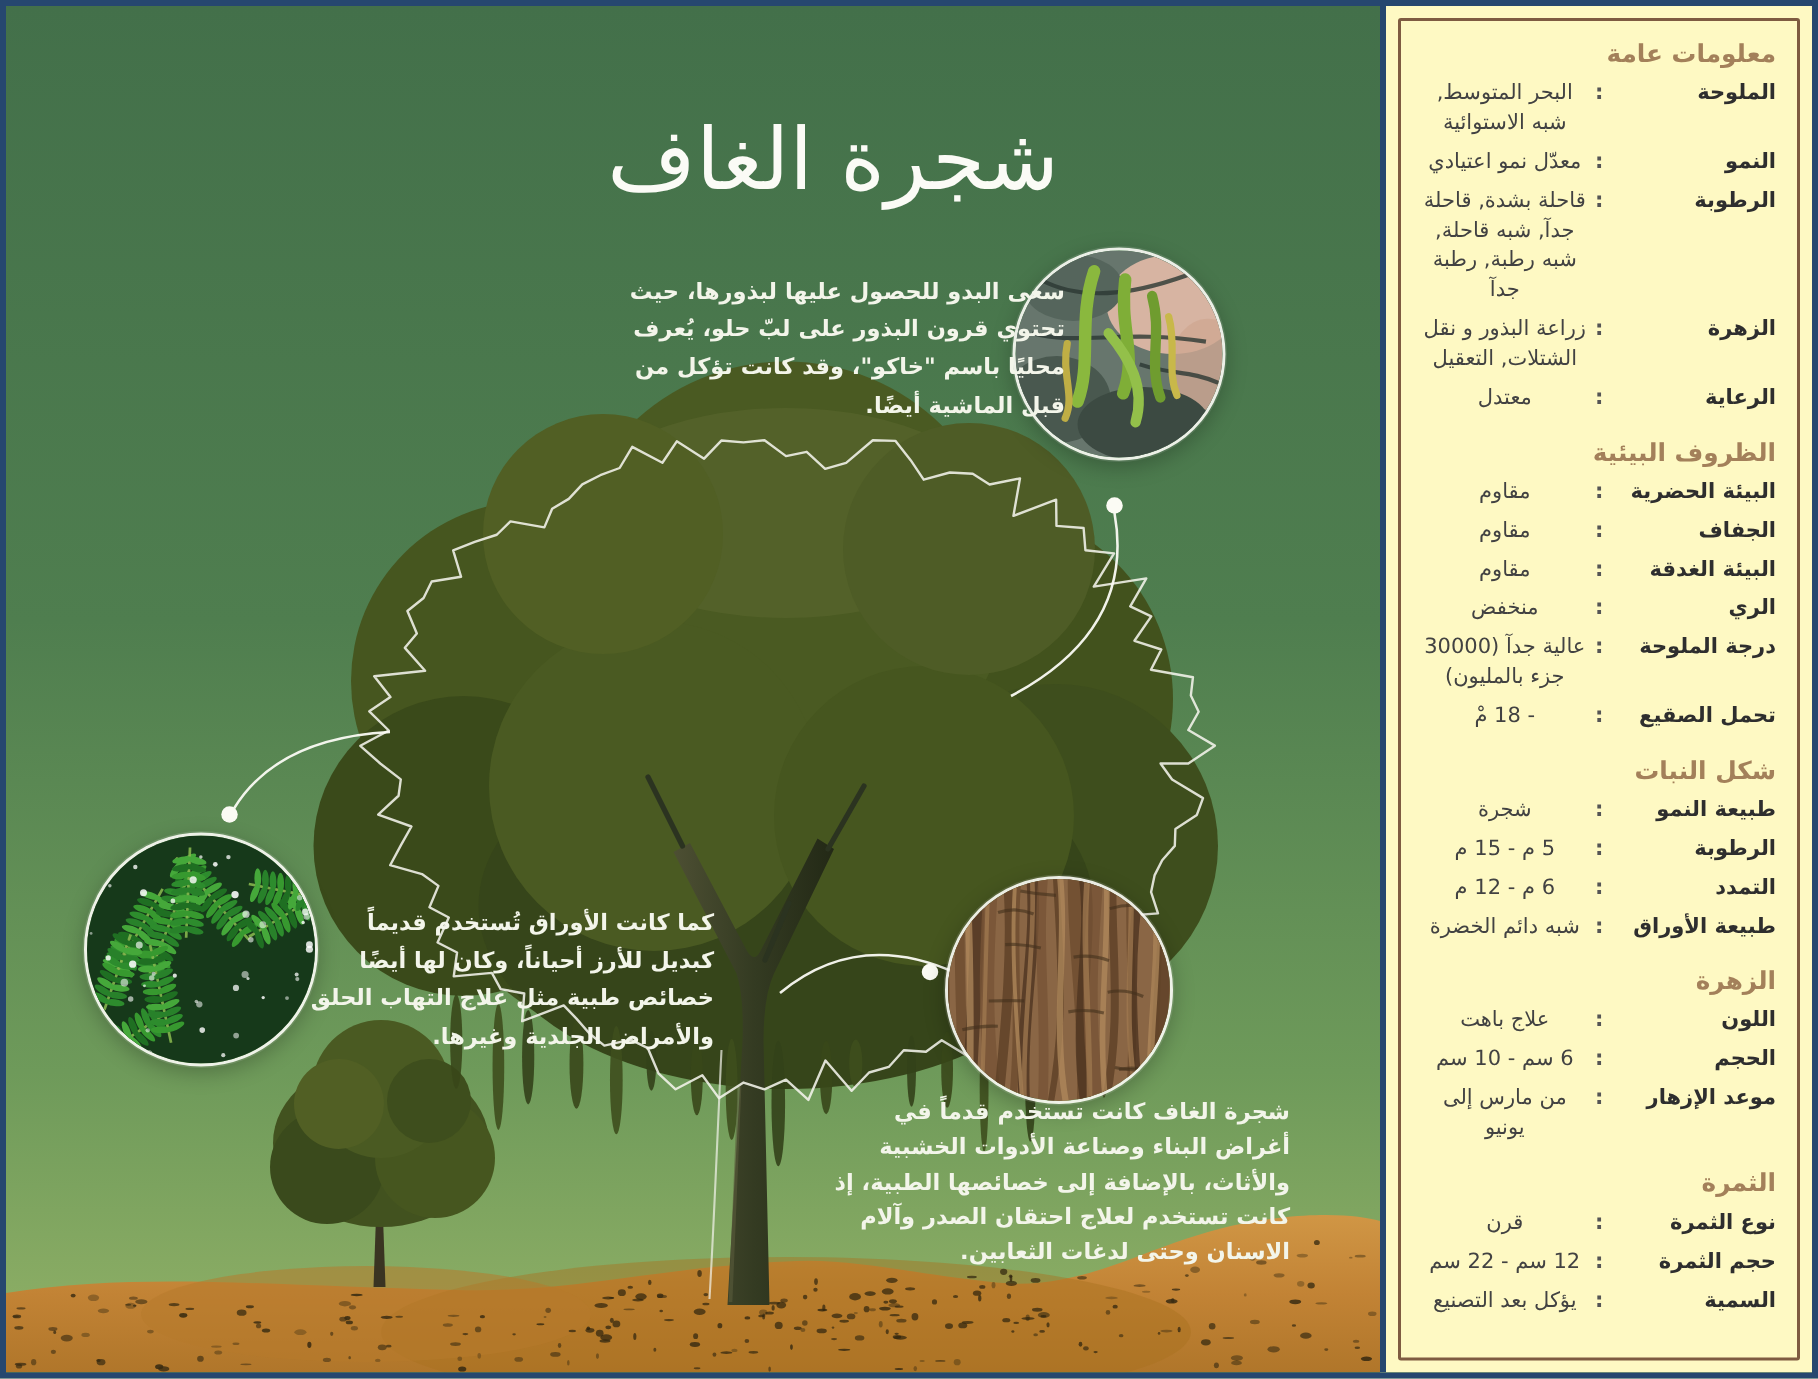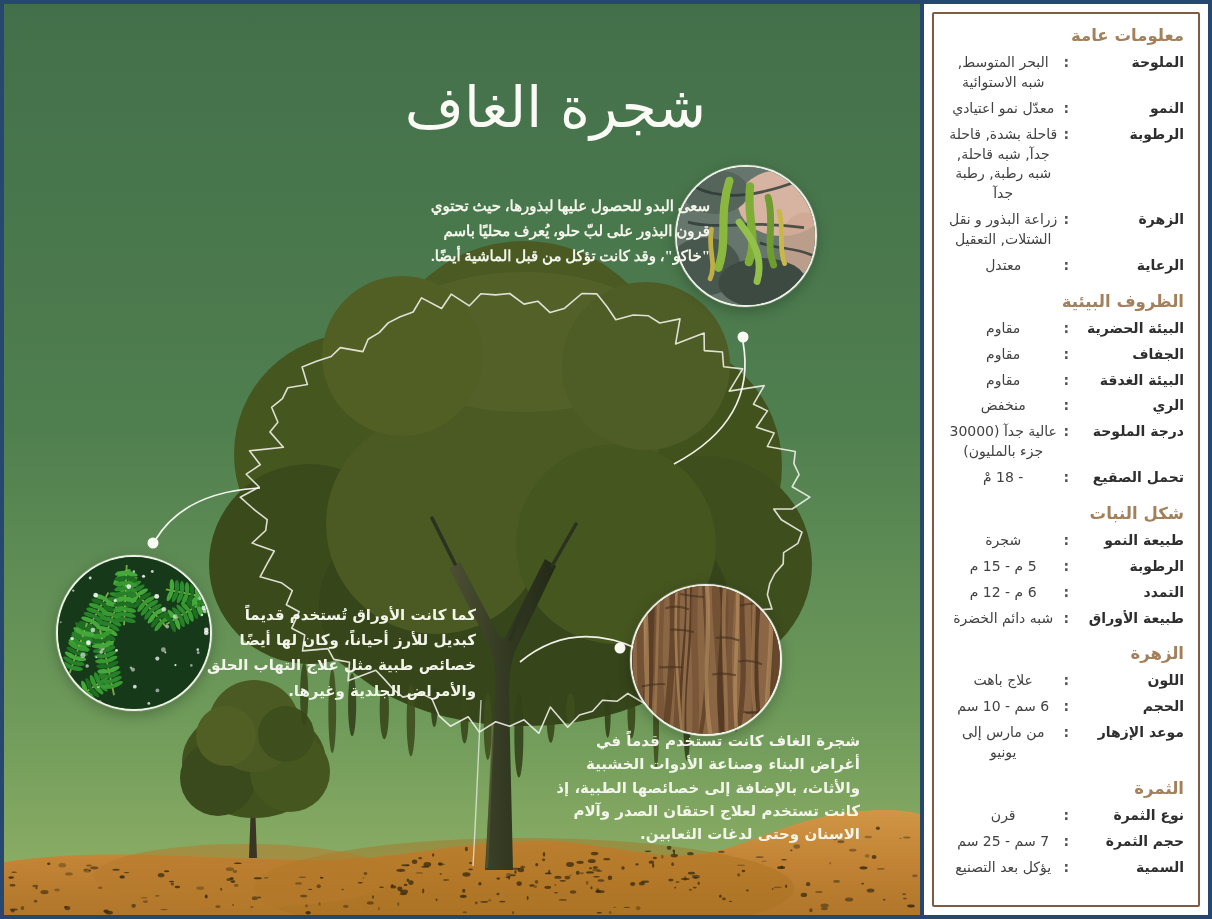--- a/index.html
+++ b/index.html
@@ -8,34 +8,34 @@
 
   
   .scene{position:relative;flex:0 0 916px;height:100%;overflow:hidden;}
   .scene-art{position:absolute;inset:0;width:100%;height:100%;display:block;}
 
   .title{position:absolute;top:72px;right:214px;margin:0;direction:rtl;
          color:#fbfbf6;font-size:57px;font-weight:normal;letter-spacing:0;line-height:1.1;}
 
   .ann{position:absolute;margin:0;direction:rtl;text-align:right;color:#f3f5ea;
        font-weight:bold;font-size:15px;line-height:1.68;}
-  .ann-pods{top:190px;right:210px;width:306px;font-family:Liberation Serif, serif;}
+  .ann-pods{top:178px;right:210px;width:306px;}
   .ann-leaves{top:599px;right:444px;width:272px;}
   .ann-wood{top:726px;right:60px;width:304px;line-height:1.55;}
 
   .inset{position:absolute;border-radius:50%;overflow:hidden;
          border:2px solid rgba(250,250,244,.92);
          box-shadow:0 0 0 1px rgba(255,255,255,.12), 0 4px 14px rgba(0,0,0,.25);}
   .inset svg{display:block;width:100%;height:100%;}
   .inset-pods{left:671px;top:161px;width:138px;height:138px;}
   .inset-leaves{left:52px;top:551px;width:152px;height:152px;}
   .inset-bark{left:626px;top:580px;width:148px;height:148px;}
 
   
-  .panel{flex:1;background:#ffffff;border-left:4px solid #26476f;
+  .panel{flex:1;background:#fef9c3;border-left:4px solid #26476f;
          box-sizing:border-box;padding:8px;}
   .panel-inner{height:100%;box-sizing:border-box;border:2px solid #7e5b41;border-radius:2px;
                padding:12px 14px 8px;direction:rtl;overflow:hidden;}
   .section{margin:0 0 4px;}
   .section + .section{margin-top:16px;}
   .section-header{margin:0 0 8px;color:#a3805a;font-size:16.5px;font-weight:bold;}
   .info-row{display:flex;align-items:flex-start;gap:5px;margin:0 0 6px;
             font-size:14px;line-height:1.42;color:#3c3c3c;}
   .info-label{flex:0 0 110px;font-weight:bold;color:#2e2e2e;}
   .info-colon{flex:0 0 auto;color:#555;font-weight:bold;}
@@ -828,21 +828,21 @@
         <div class="section">
           <h2 class="section-header">الثمرة</h2>
           <div class="info-row">
             <span class="info-label">نوع الثمرة</span>
             <span class="info-colon">:</span>
             <span class="info-value">قرن</span>
           </div>
           <div class="info-row">
             <span class="info-label">حجم الثمرة</span>
             <span class="info-colon">:</span>
-            <span class="info-value">7 سم - 25 سم</span>
+            <span class="info-value">12 سم - 22 سم</span>
           </div>
           <div class="info-row">
             <span class="info-label">السمية</span>
             <span class="info-colon">:</span>
             <span class="info-value">يؤكل بعد التصنيع</span>
           </div>
         </div>
       </div>
   </aside>
 

